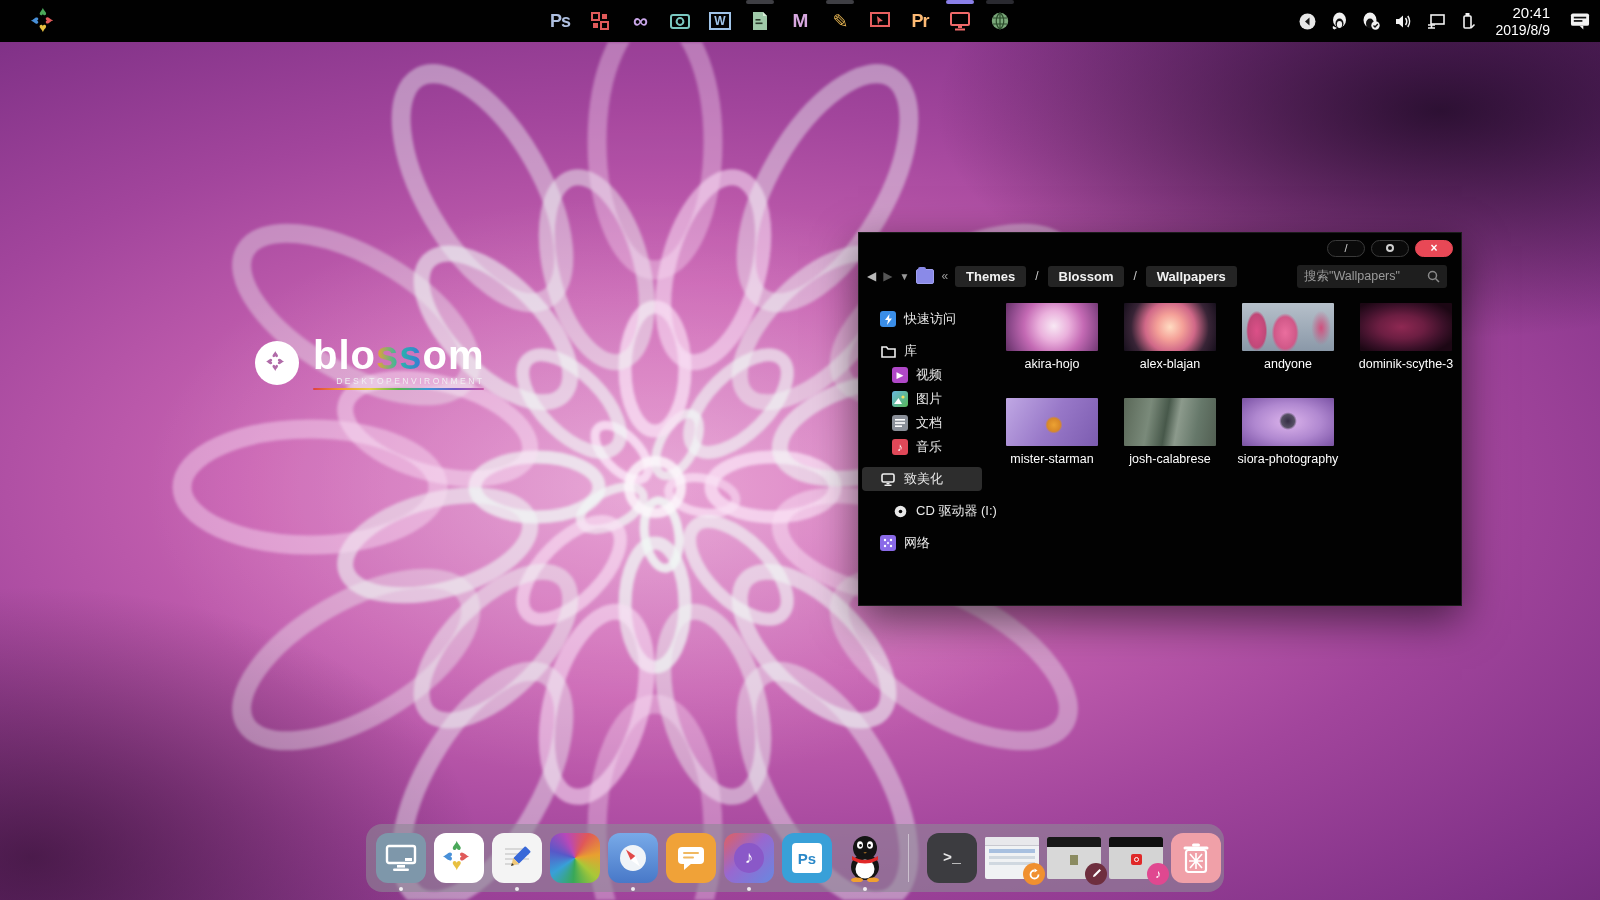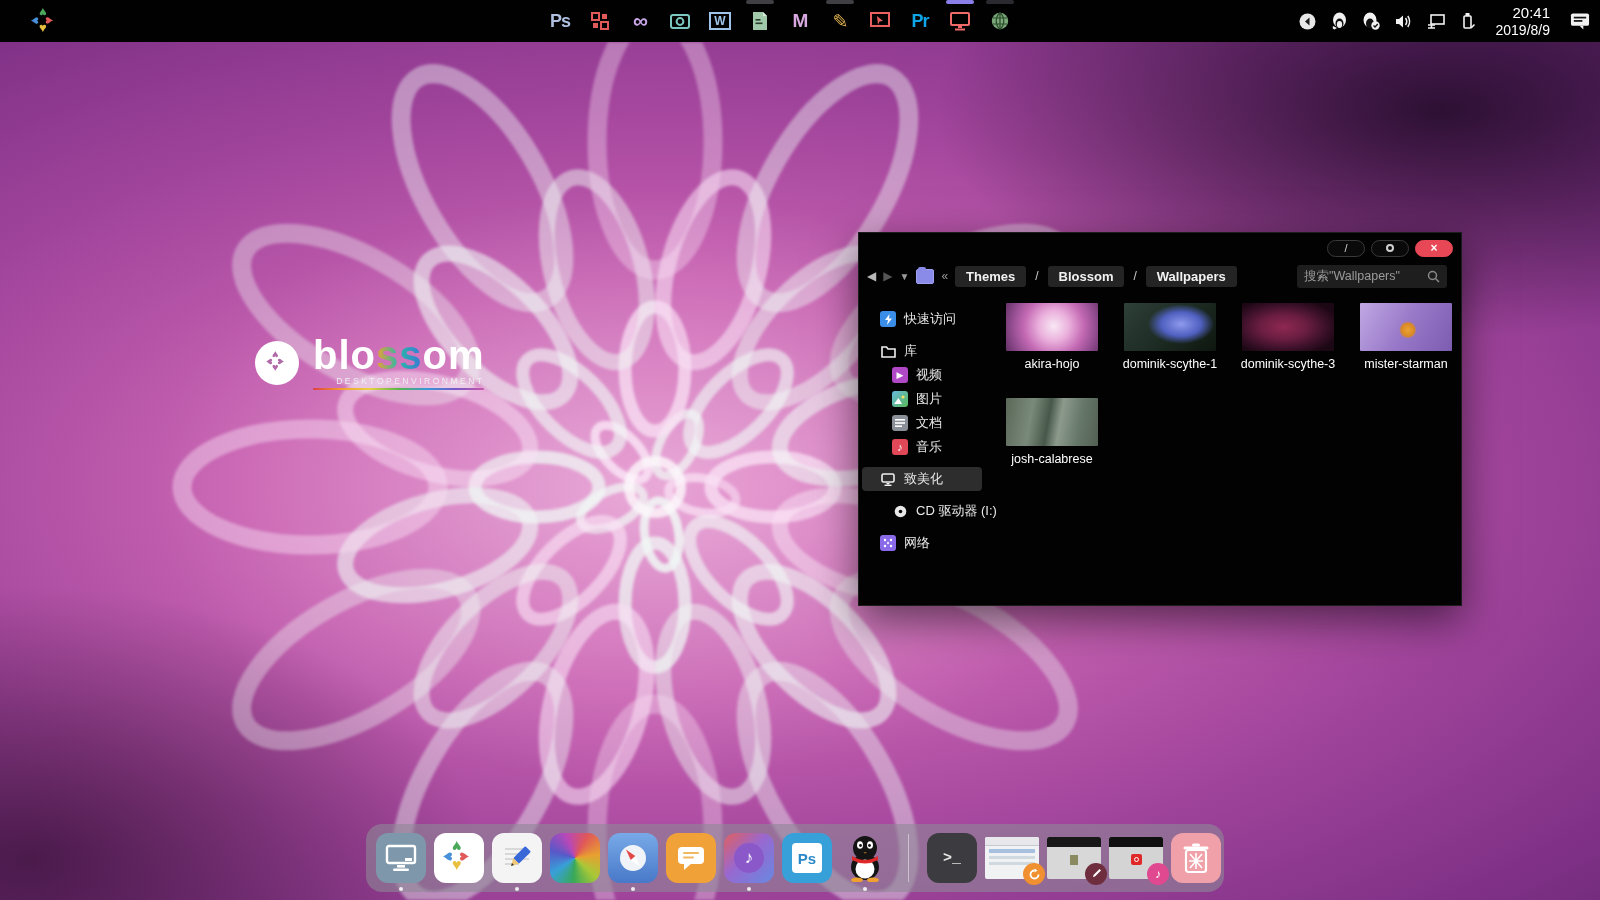--- a/index.html
+++ b/index.html
@@ -206,21 +206,21 @@
     </div>
     <div class="tb-app">
 
       <svg width="20" height="18" viewBox="0 0 20 18">
         <rect x="1" y="1" width="18" height="13" fill="none" stroke="#e86060" stroke-width="2"></rect>
         <path d="M7 4 L13 9 L9.5 9.5 L8 13 Z" fill="#e86060"></path>
       </svg>
     </div>
     <div class="tb-app">
 
-      <span class="tb-glyph" style="color:#0ea5e9">Pr</span>
+      <span class="tb-glyph" style="color:#fdba74">Pr</span>
     </div>
     <div class="tb-app">
       <span class="ind" data-kind="purple"></span>
       <svg width="20" height="19" viewBox="0 0 20 19">
         <rect x="1" y="1" width="18" height="12" rx="1" fill="none" stroke="#f06a6a" stroke-width="2"></rect>
         <rect x="8" y="14" width="4" height="2" fill="#f06a6a"></rect>
         <rect x="5" y="16.5" width="10" height="2" fill="#f06a6a"></rect>
       </svg>
     </div>
     <div class="tb-app">
@@ -413,34 +413,42 @@
         <span class="slabel">网络</span>
       </div>
     </div>
 
     <div id="filegrid">
       <div class="cell">
         <div class="thumb" style="background:radial-gradient(circle at 52% 48%, #f8e8f4 0%, #eab0dc 28%, #c46ab4 55%, #8e4a8c 80%, #643066 100%)"></div>
         <div class="fname">akira-hojo</div>
       </div>
       <div class="cell">
-        <div class="thumb" style="background:radial-gradient(ellipse 48% 55% at 62% 44%, #8e9aec 0%, #5060c0 45%, rgba(30,50,40,0) 75%), linear-gradient(135deg,#2e4038 0%,#1a2820 60%,#0e160f 100%)"></div>
-        <div class="fname">dominik-scythe-1</div>
+        <div class="thumb" style="background:radial-gradient(circle at 50% 50%, #ffdcc2 0%, #f4a098 25%, #d06888 48%, #382436 75%, #160f1c 100%)"></div>
+        <div class="fname">alex-blajan</div>
+      </div>
+      <div class="cell">
+        <div class="thumb" style="background:radial-gradient(ellipse 16% 58% at 16% 58%, #dc5088 0%, #c04878 60%, rgba(0,0,0,0) 72%), radial-gradient(ellipse 20% 55% at 47% 62%, #ea6e9e 0%, #d05888 60%, rgba(0,0,0,0) 74%), radial-gradient(ellipse 15% 50% at 86% 52%, #d0507e 0%, rgba(0,0,0,0) 72%), linear-gradient(180deg,#b6c0ca 0%,#8a98a8 100%)"></div>
+        <div class="fname">andyone</div>
       </div>
       <div class="cell">
         <div class="thumb" style="background:radial-gradient(ellipse 62% 62% at 45% 50%, #8e2852 0%, #6c1e42 40%, #3a1028 75%, #1c0714 100%)"></div>
         <div class="fname">dominik-scythe-3</div>
       </div>
       <div class="cell">
         <div class="thumb" style="background:radial-gradient(circle 12px at 52% 56%, #eca232 0%, #d88828 55%, rgba(0,0,0,0) 72%), linear-gradient(120deg,#c0a8e4 0%,#9878c8 50%,#7c5cb0 100%)"></div>
         <div class="fname">mister-starman</div>
       </div>
       <div class="cell">
         <div class="thumb" style="background:linear-gradient(100deg,#5a6858 0%,#7a8a7a 28%,#47584a 46%,#8c9a8c 58%,#66786a 78%,#525f52 100%)"></div>
         <div class="fname">josh-calabrese</div>
+      </div>
+      <div class="cell">
+        <div class="thumb" style="background:radial-gradient(circle 13px at 50% 48%, #362e46 0%, #565064 50%, rgba(0,0,0,0) 68%), radial-gradient(ellipse 80% 85% at 50% 50%, #dcb4ec 0%, #b088d0 45%, #8860b0 75%, #644488 100%)"></div>
+        <div class="fname">siora-photography</div>
       </div>
     </div>
   </div>
 </div>
 
 <div id="dock">
   <div class="dock-app" style="background:#7e97aa" data-running="true">
     <svg width="32" height="28" viewBox="0 0 32 28">
       <rect x="2" y="2" width="28" height="17" rx="2" fill="none" stroke="#fff" stroke-width="2.4"></rect>
       <rect x="20" y="14" width="7" height="3" fill="#fff"></rect>

